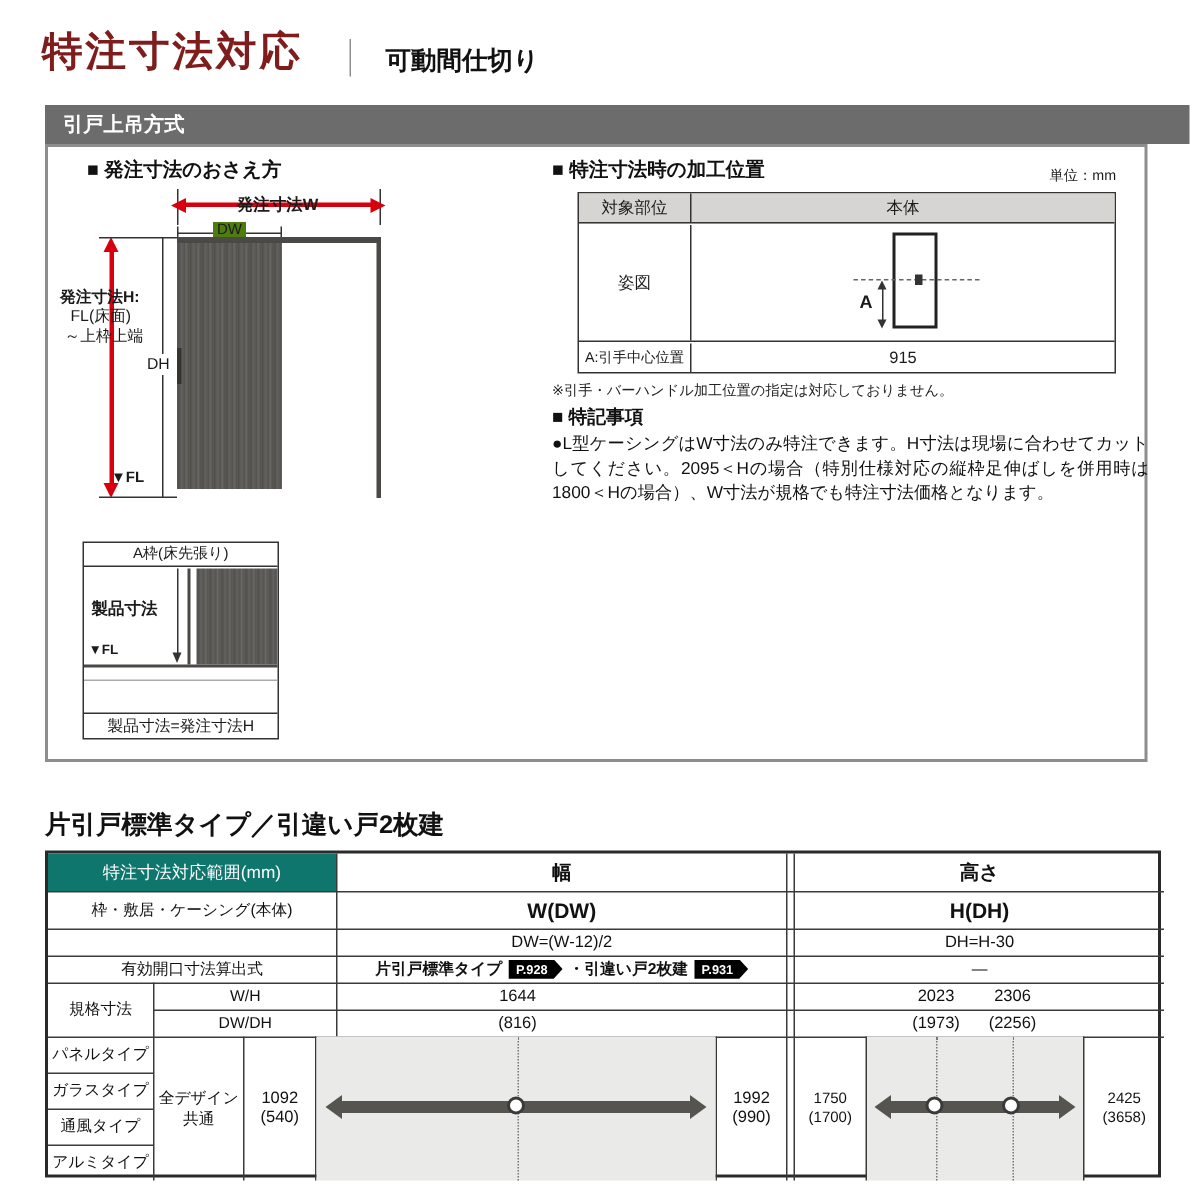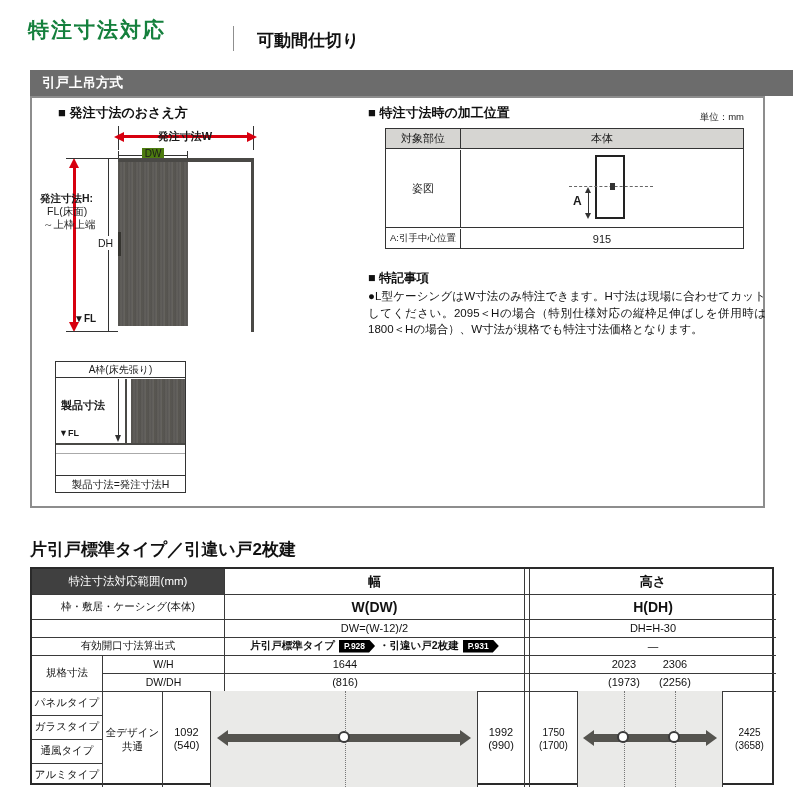--- a/index.html
+++ b/index.html
@@ -2,21 +2,21 @@
 <html><head>
 <meta charset="utf-8">
 <style>
   * { margin:0; padding:0; box-sizing:border-box; }
   body { background:#fff; font-family:"Liberation Sans","DejaVu Sans",sans-serif; color:#1a1a1a; }
   .page { position:relative; width:800px; height:800px; background:#fff; overflow:hidden; }
   .abs { position:absolute; }
   .flexc { display:flex; align-items:center; justify-content:center; text-align:center; }
 
   
-  .h-title { left:28px; top:16px; font-size:21px; font-weight:bold; letter-spacing:2px; color:#15803d; }
+  .h-title { left:28px; top:16px; font-size:27px; font-weight:bold; letter-spacing:2px; color:#7f1d1d; }
   .h-sep { left:233px; top:26px; width:1px; height:25px; background:#8f8f8f; }
   .h-sub { left:257px; top:29px; font-size:17px; font-weight:bold; color:#111; }
   .banner { left:30px; top:70px; width:763px; height:26px; background:#6c6c6c; color:#fff;
             font-size:13.5px; font-weight:bold; line-height:26px; padding-left:12px; }
 
   
   .main-box { left:30px; top:96px; width:735px; height:412px; border:2px solid #8d8d8d; background:#fff; }
   .sec-head { font-size:13px; font-weight:bold; color:#111; }
 
   .wood { background:repeating-linear-gradient(90deg,#5e5c58 0px,#514f4b 1px,#63615d 3px,#565452 5px,#6a6864 6px,#52504a 8px); }
@@ -41,21 +41,21 @@
   .gray-hd { background:#d6d5d2; }
 
   .small-note { font-size:9.5px; color:#222; }
   .remarks-p { font-size:11.5px; line-height:16.5px; color:#111; text-align:justify; }
 
   
   .bt-title { font-size:17px; font-weight:bold; color:#111; }
   .size-table { left:30px; top:567px; width:744px; height:218px; border:2px solid #2a2a2a; background:#fff; }
   .gl { position:absolute; background:#3a3a3a; }
   .cell { position:absolute; display:flex; align-items:center; justify-content:center; text-align:center; font-size:10.5px; color:#111; }
-  .dark-cell { background:#404040; color:#fff; font-size:11.5px; }
+  .dark-cell { background:#0f766e; color:#fff; font-size:11.5px; }
   .num { font-size:11px; }
   .big { font-size:14px; font-weight:bold; }
   .hd { font-size:13px; font-weight:bold; }
   .bar-area { position:absolute; background:#eaeae8; }
   .dotline { position:absolute; top:0; height:96px; border-left:1px dotted #777; }
   .bar-mid { position:absolute; height:8px; background:#55544f; }
   .bar-head { position:absolute; width:0; height:0; border-top:8px solid transparent; border-bottom:8px solid transparent; }
   .bh-l { border-right:11px solid #55544f; }
   .bh-r { border-left:11px solid #55544f; }
   .marker { position:absolute; width:12px; height:12px; background:#fff; border:2px solid #3a3a3a; border-radius:50%; }
@@ -146,20 +146,21 @@
           <div class="abs tri" style="left:124px;top:63px;border-left:3px solid transparent;border-right:3px solid transparent;border-top:6px solid #333;"></div>
           <div class="abs" style="left:112px;top:44px;font-size:12px;font-weight:bold;">A</div>
         </div>
       </div>
       <div class="mt-row" style="bottom:0;height:19px;">
         <div class="mt-c1 flexc" style="font-size:9.5px;">A:引手中心位置</div>
         <div class="flexc" style="flex:1;font-size:11px;">915</div>
       </div>
     </div>
 
+    <div class="abs small-note" style="left:336px;top:156px;">※引手・バーハンドル加工位置の指定は対応しておりません。</div>
 
     <div class="abs sec-head" style="left:336px;top:172px;font-size:12.5px;">■ 特記事項</div>
     <div class="abs remarks-p" style="left:336px;top:190px;width:398px;">●L型ケーシングはW寸法のみ特注できます。H寸法は現場に合わせてカットしてください。2095＜Hの場合（特別仕様対応の縦枠足伸ばしを併用時は1800＜Hの場合）、W寸法が規格でも特注寸法価格となります。</div>
   </div>
 
   <div class="abs bt-title" style="left:30px;top:538px;">片引戸標準タイプ／引違い戸2枚建</div>
 
   <div class="abs size-table">
 
     <div class="gl" style="left:0;top:25px;width:744px;height:1px;"></div>

